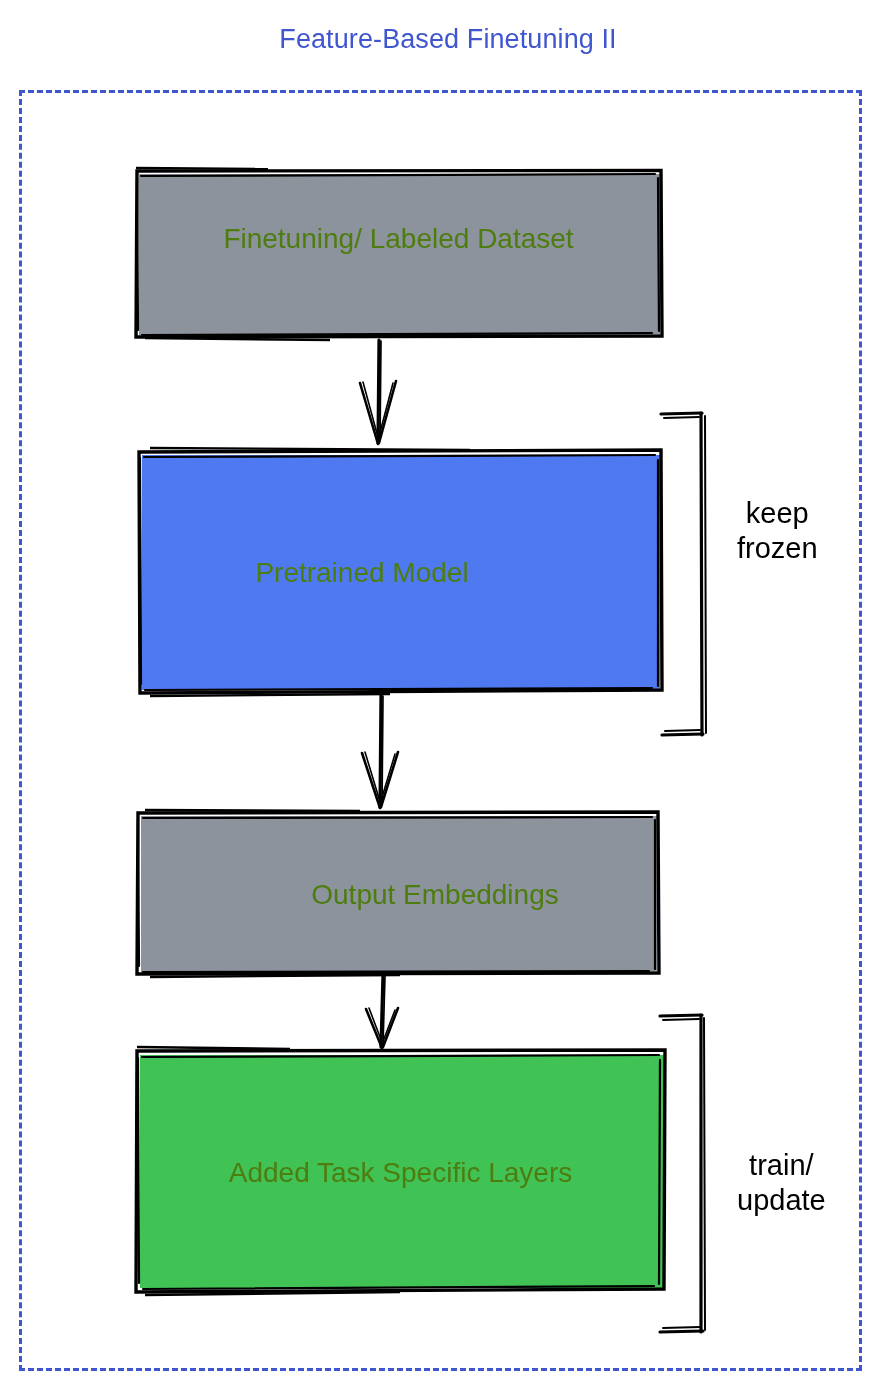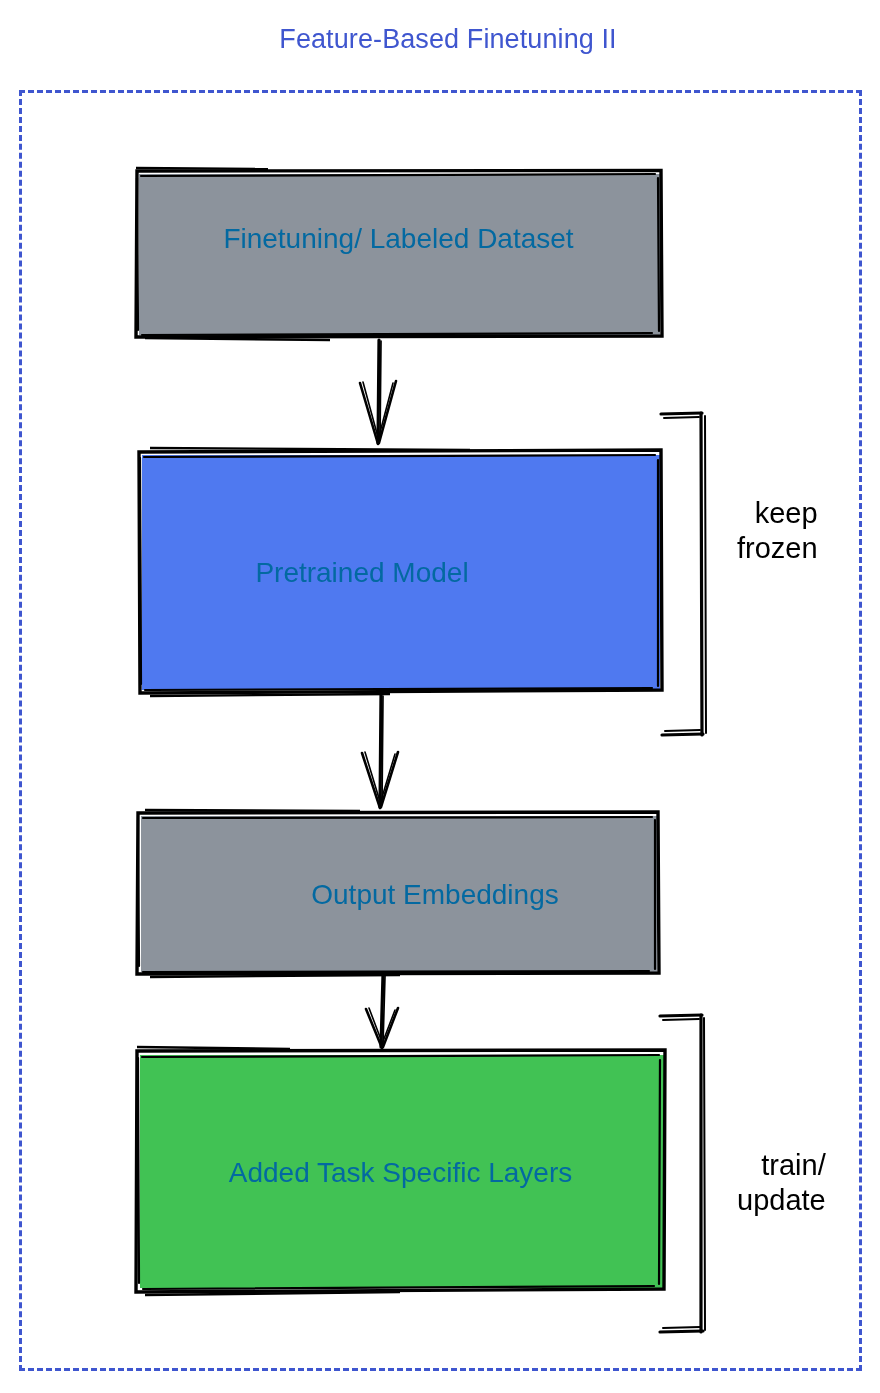--- a/index.html
+++ b/index.html
@@ -45,33 +45,33 @@
     height: 1281px;
     box-sizing: border-box;
     border: 3px dashed #3f56cf;
   }
 
   .node-label {
     position: absolute;
     left: 0;
     width: 100%;
     text-align: center;
-    color: #0369a1;
+    color: #4d7c0f;
     font-size: 28px;
     font-weight: 400;
     white-space: nowrap;
   }
 
   .side-label {
     position: absolute;
     color: #000000;
     font-size: 29px;
     line-height: 1.22;
     white-space: pre-line;
-    text-align: right;
+    text-align: center;
   }
 
   svg.layer {
     position: absolute;
     left: 0;
     top: 0;
     width: 880px;
     height: 1393px;
     overflow: visible;
     pointer-events: none;

